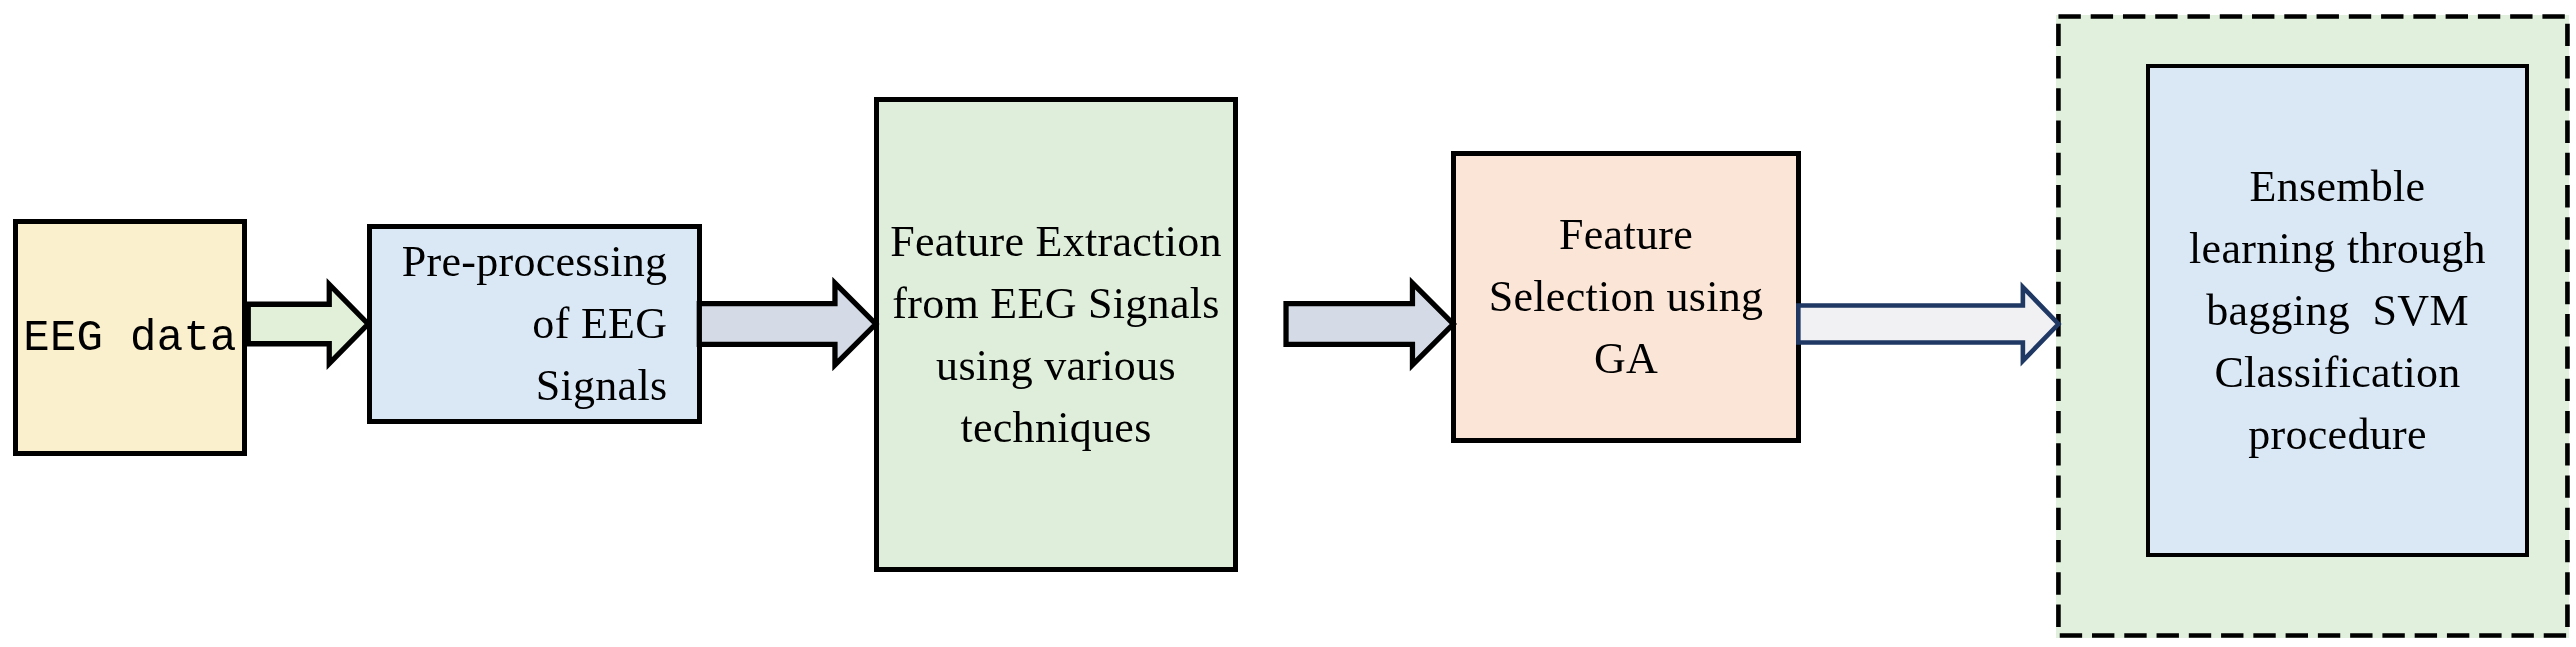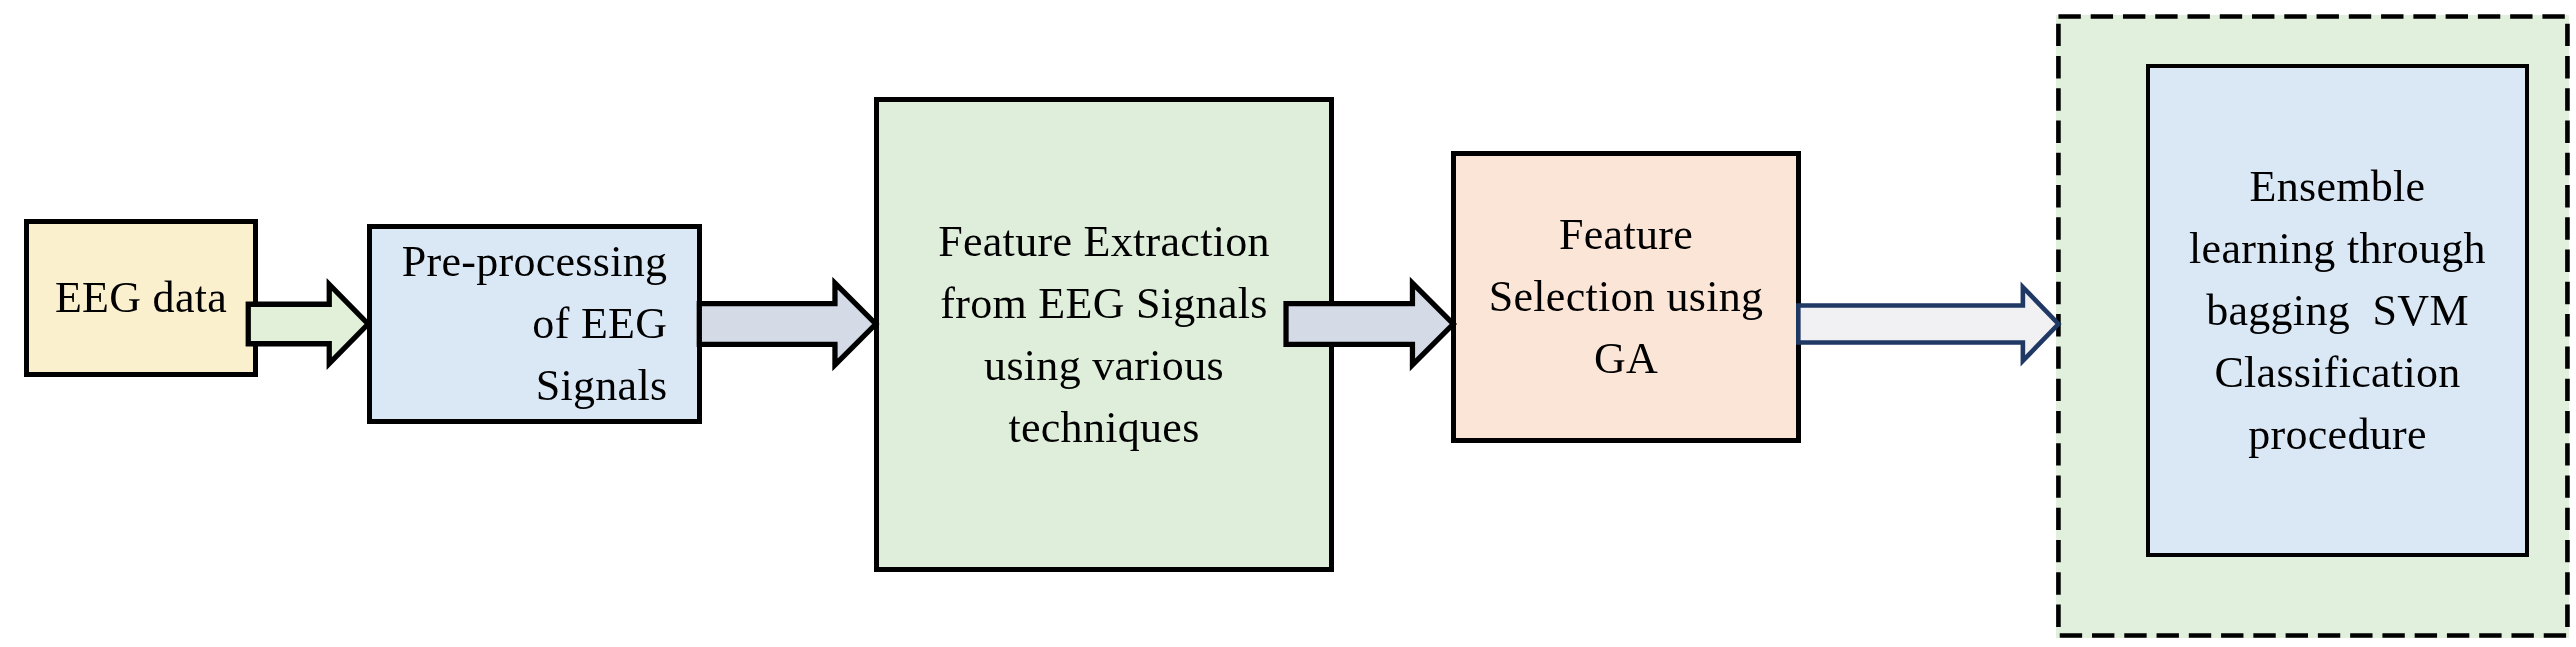--- a/index.html
+++ b/index.html
@@ -24,23 +24,23 @@
     justify-content: center;
     text-align: center;
   }
   .box .label {
     display: block;
     white-space: pre-line;
     font-size: 44px;
     line-height: 62px;
     letter-spacing: 0.3px;
   }
-  #box-eeg        { left: 24px;   top: 219px; width: 234px; height: 158px; }
+  #box-eeg        { left: 13px;   top: 219px; width: 234px; height: 237px; font-family: Liberation Mono, monospace; }
   #box-pre        { left: 367px;  top: 224px; width: 335px; height: 200px; text-align: right; }
-  #box-ext        { left: 874px; top: 97px; width: 460px; height: 475px; }
+  #box-ext        { left: 874px; top: 97px; width: 364px; height: 475px; }
   #box-sel        { left: 1451px; top: 151px; width: 350px; height: 292px; }
   #box-ens-outer  { left: 2056px; top: 14.5px;  width: 513px; height: 623px; border: none; }
   #box-ens        { left: 2122px; top: 64px; width: 383px; height: 493px; border-width: 4px; margin-left: 24px; }
   #arrow-layer {
     position: absolute;
     left: 0; top: 0;
     width: 2576px;
     height: 648px;
     pointer-events: none;
   }

